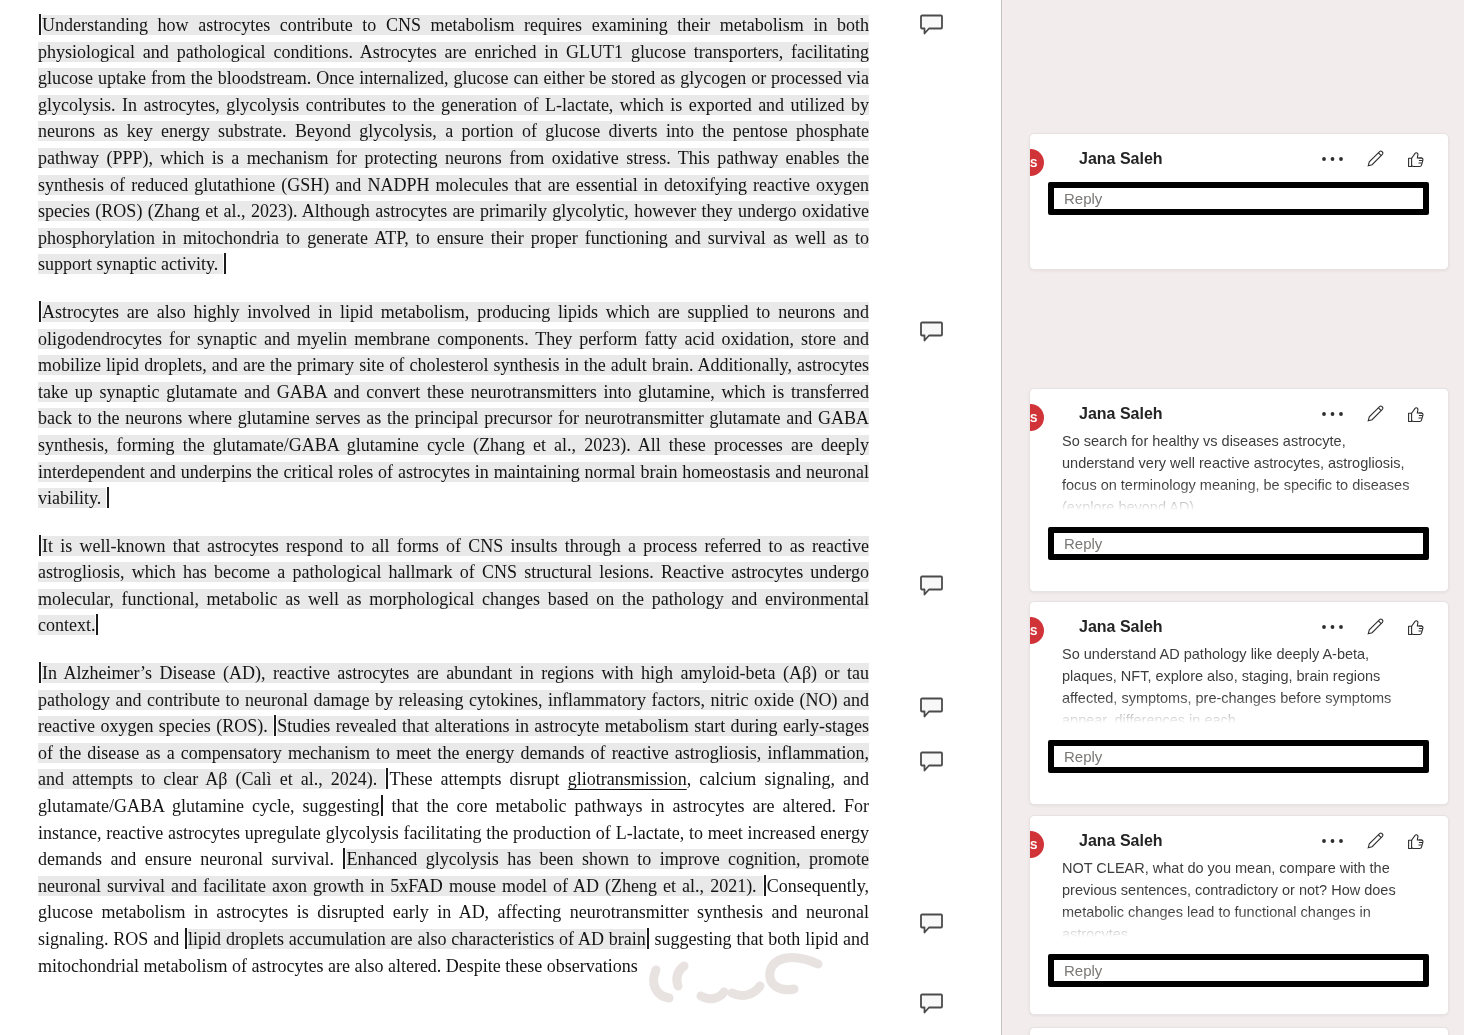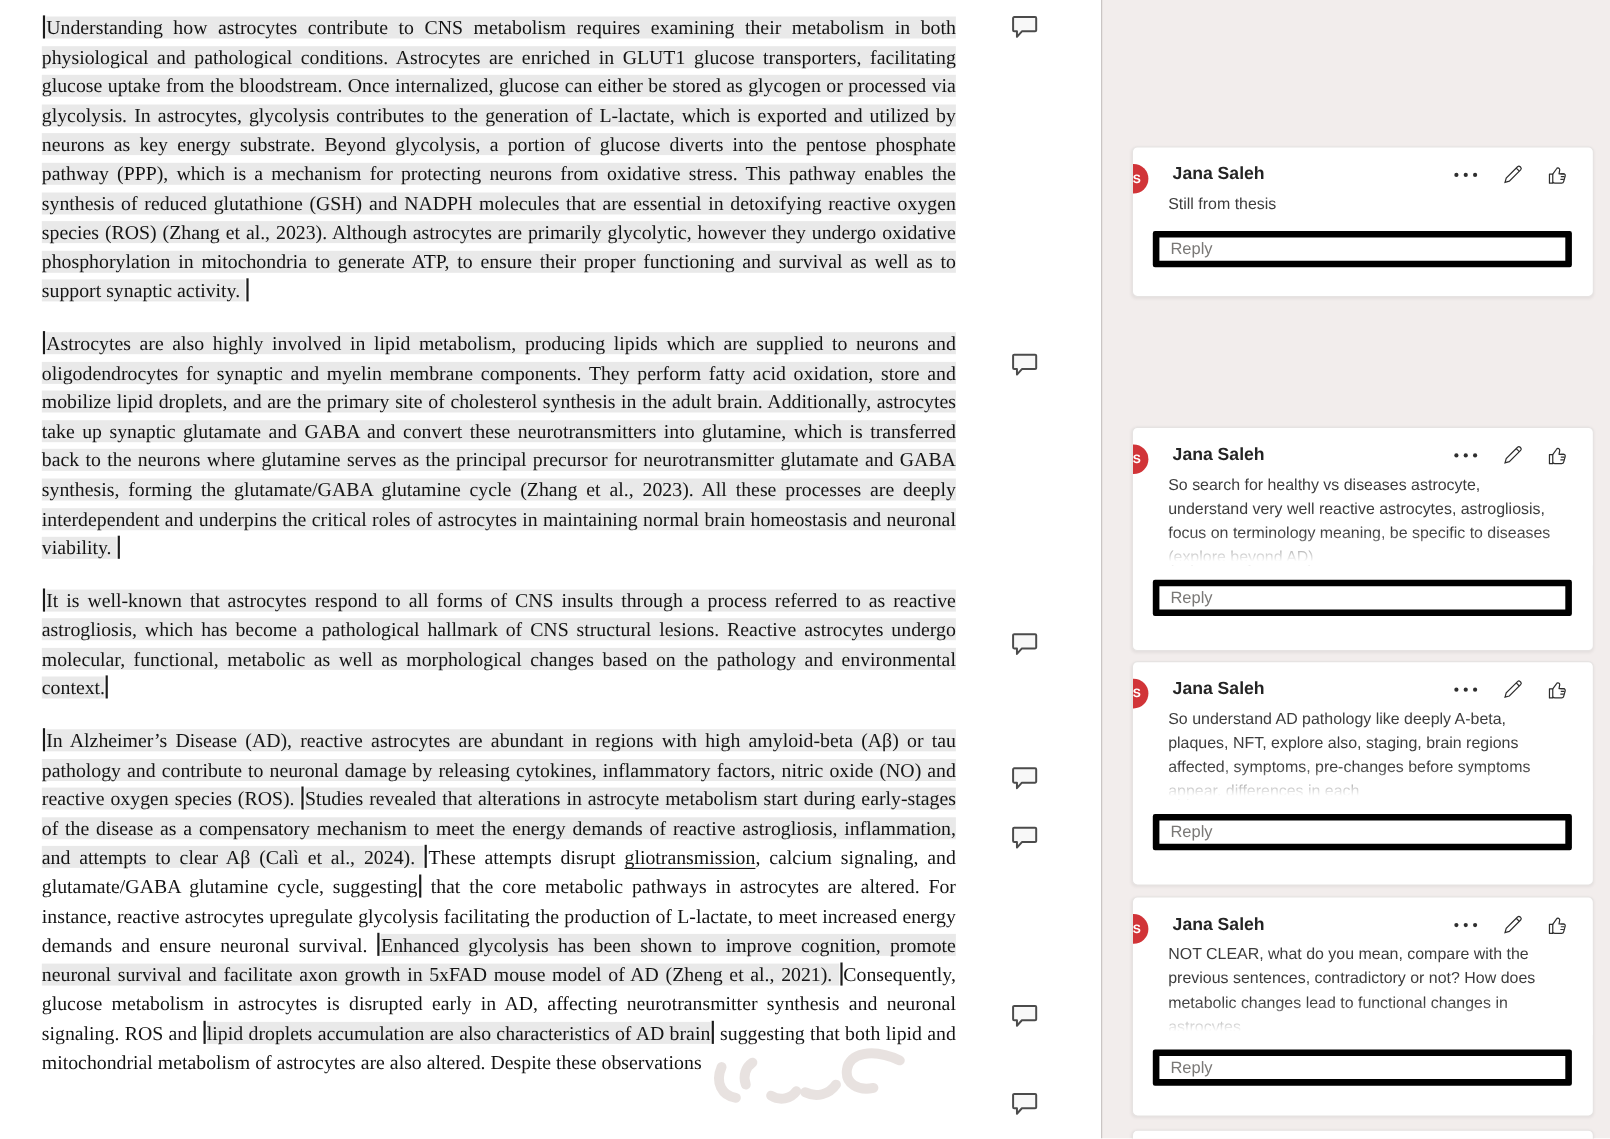--- a/index.html
+++ b/index.html
@@ -79,21 +79,21 @@
 
   .avatar {
     position: absolute; left: -13px; top: 15px;
     width: 27px; height: 27px; border-radius: 50%;
     color: #ffffff; font-size: 11px; font-weight: bold;
     display: flex; align-items: center; justify-content: center;
     box-shadow: 0 0 0 2px #ffffff;
   }
   .card-head {
     display: flex; align-items: center; justify-content: space-between;
-    padding: 15px 22px 0 36px;
+    padding: 15px 22px 0 49px;
     text-align: center;
   }
   .author-name { font-size: 16px; font-weight: bold; color: #242424; }
   .head-icons { display: flex; align-items: center; gap: 21px; }
   .head-icons .icon-btn { cursor: pointer; display: inline-flex; align-items: center; }
   .card-body { position: relative; padding: 6px 26px 0 32px; }
   .comment-text {
     font-size: 14.5px; line-height: 22px; color: #3d3d3d;
   }
   .truncated .comment-text-wrap { height: 84px; overflow: hidden; }
@@ -180,25 +180,20 @@
         </span>
         <span class="icon-btn">
           <svg width="20" height="20" viewBox="0 0 20 20" fill="none" stroke="#2e2e2e" stroke-width="1.1" stroke-linejoin="round">
             <path d="M2.6 9.3h3v8.2h-3z"></path>
             <path d="M5.6 16.6c.5.6 1.2.9 2 .9h6.1c.9 0 1.6-.6 1.8-1.4l1.4-5.1c.3-1-.5-2-1.5-2h-4.1l.6-3.4c.2-1-.6-1.9-1.6-1.9-.5 0-1 .2-1.2.7L5.6 9.3"></path>
             <path d="M12.6 9h3.6M12.9 11.5h3.4M12.5 14h3.2"></path>
           </svg>
         </span>
       </span>
     </div>
-    <div class="card-body">
-      <div class="comment-text-wrap">
-        <div class="comment-text">Still from thesis</div>
-      </div>
-    </div>
     <div class="reply-row">
       <input class="reply-input" type="text" placeholder="Reply" style="">
     </div>
   </div>
       <div class="comment-card card-2 truncated">
     <div class="avatar" style="background-color: rgb(209, 52, 56);">JS</div>
     <div class="card-head">
       <span class="author-name">Jana Saleh</span>
       <span class="head-icons">
         <span class="icon-btn">

